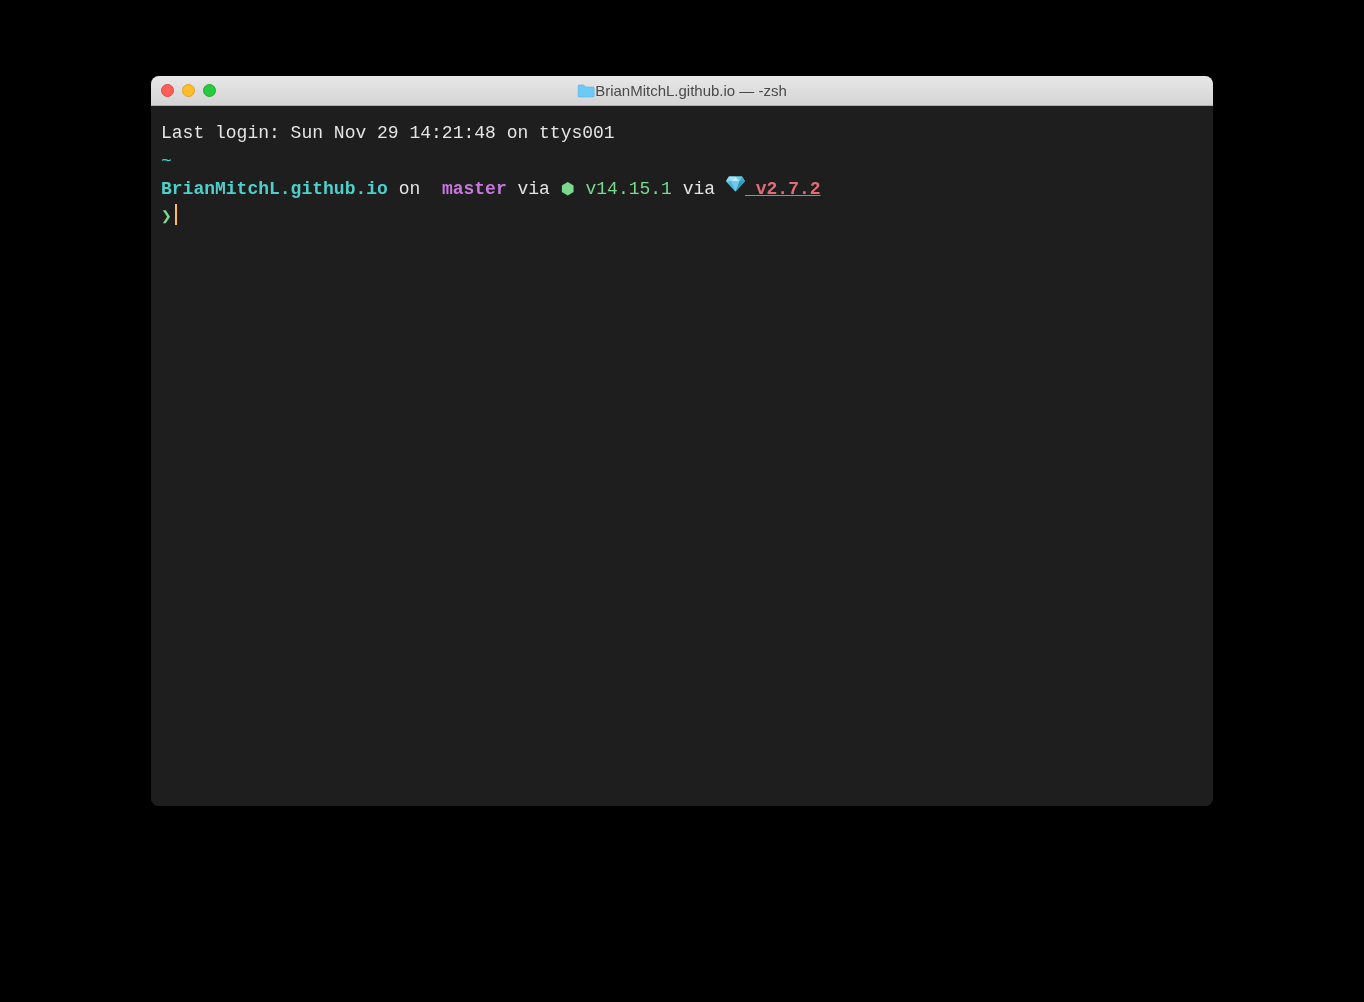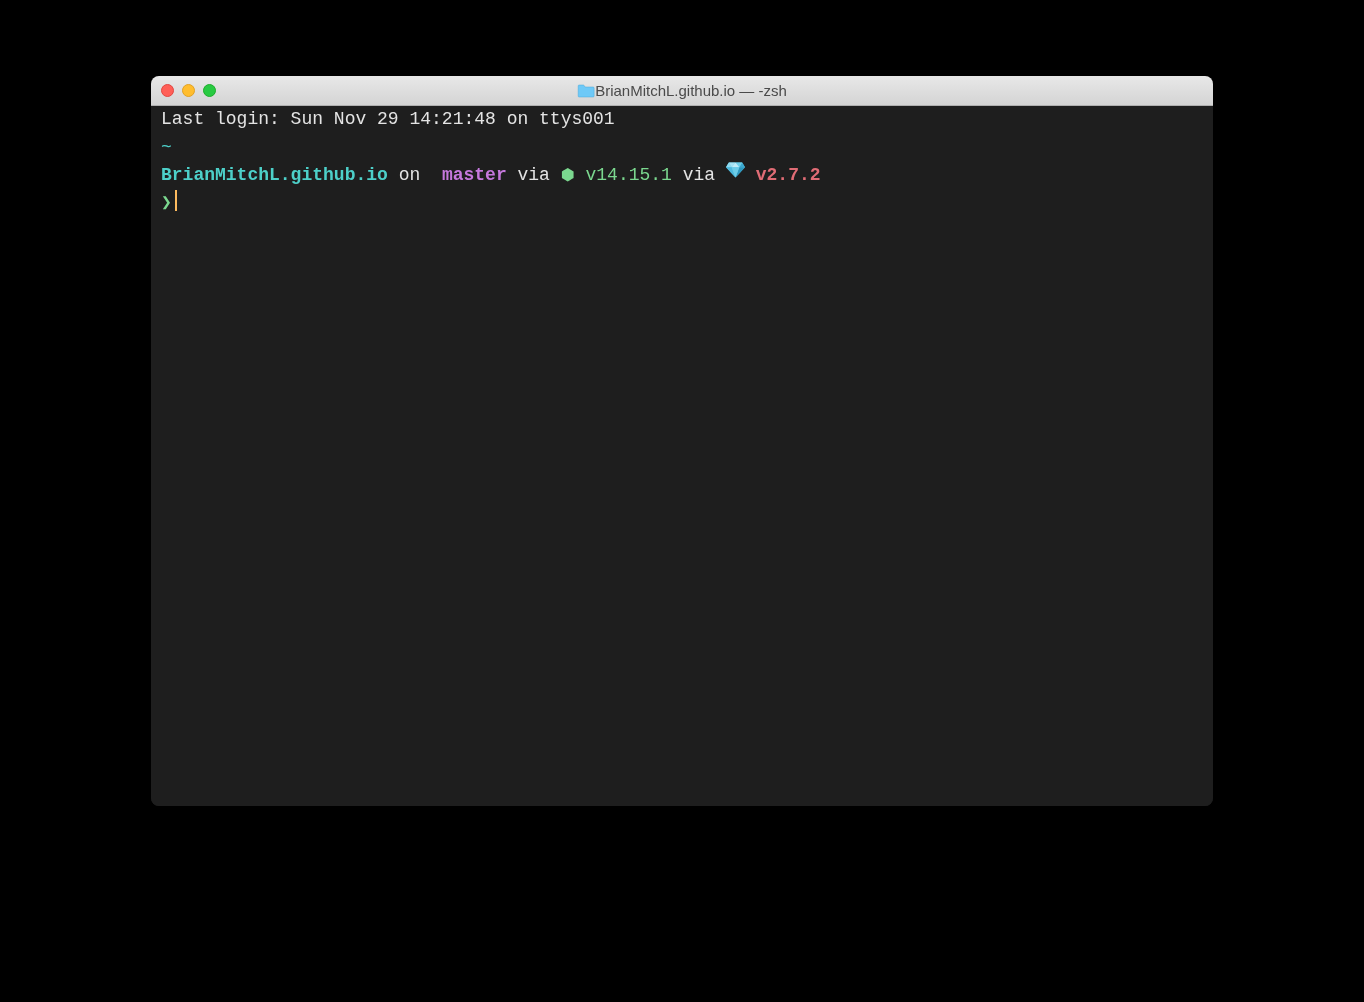--- a/index.html
+++ b/index.html
@@ -61,36 +61,36 @@
       width: 18px;
       height: 14px;
       display: inline-block;
     }
     .folder-icon svg {
       width: 100%;
       height: 100%;
     }
     .terminal-body {
       background: #1e1e1e;
-      padding: 0 10px;
+      padding: 14px 10px;
       font-family: "SF Mono", Menlo, Monaco, "Courier New", monospace;
       font-size: 18px;
       line-height: 1.55;
       color: #e4e4e4;
       height: calc(100% - 30px);
       font-weight: 500;
     }
     .line {
       white-space: pre;
     }
     .teal { color: #4dd0c9; }
     .green-arrow { color: #7bd88f; font-weight: bold; }
     .purple { color: #c678dd; font-weight: bold; margin-top: 8px; }
     .green { color: #7bd88f; font-weight: normal; }
-    .salmon { color: #e06c75; font-weight: bold; }
+    .salmon { color: #e06c75; font-weight: bold; text-decoration: underline; }
     .white { color: #e4e4e4; }
     .hexagon {
       color: #7bd88f;
       font-size: 16px;
     }
     .diamond {
       display: inline-block;
       vertical-align: middle;
       margin-top: -3px;
     }

